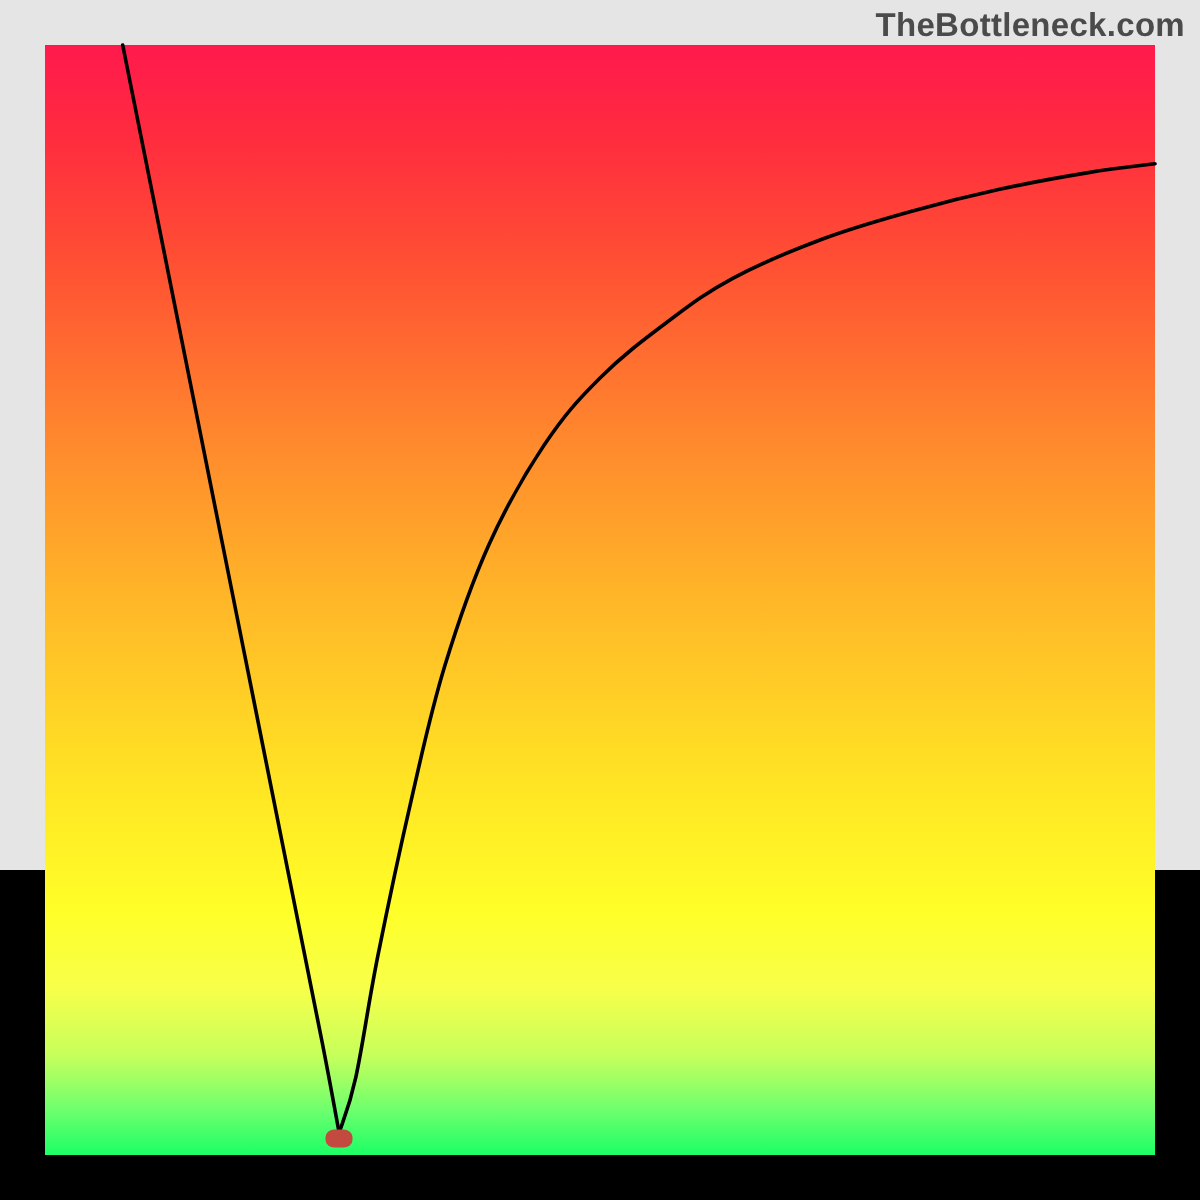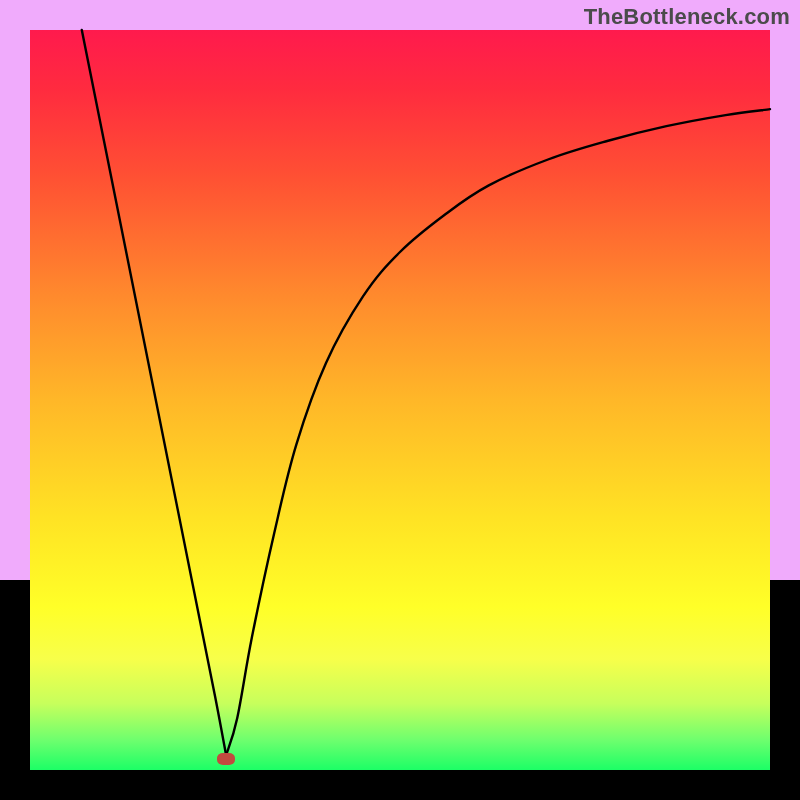--- a/index.html
+++ b/index.html
@@ -8,21 +8,21 @@
     width: 800px;
     height: 800px;
     background: #000;
     overflow: hidden;
     font-family: Arial, Helvetica, sans-serif;
   }
   .frame {
     position: relative;
     width: 800px;
     height: 580px;
-    background: #f0abfc;
+    background: #e5e5e5;
     text-decoration: underline;
   }
   .watermark {
     position: absolute;
     top: 4px;
     right: 10px;
     color: #4b4b4b;
     font-size: 22px;
     font-weight: 600;
     letter-spacing: 0.2px;

